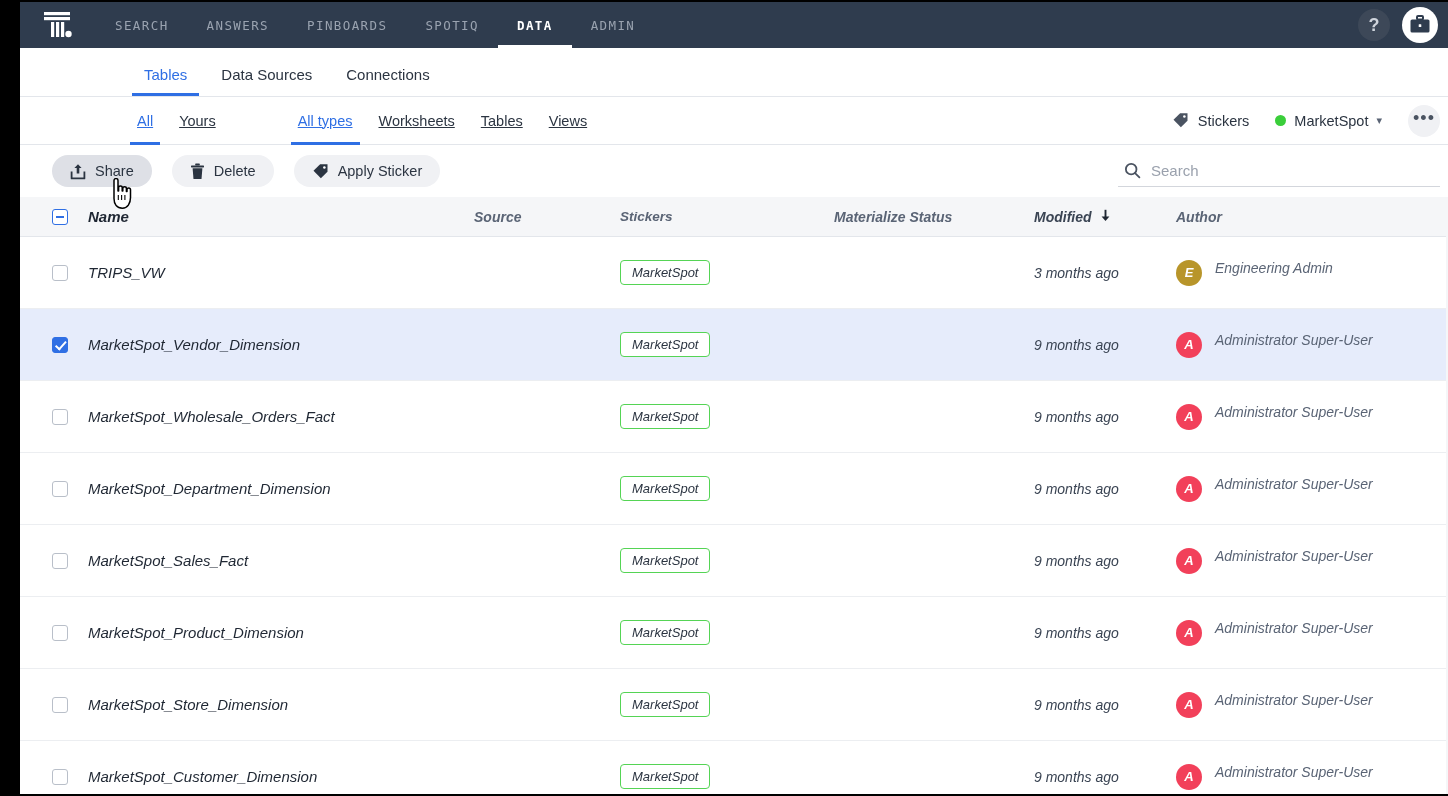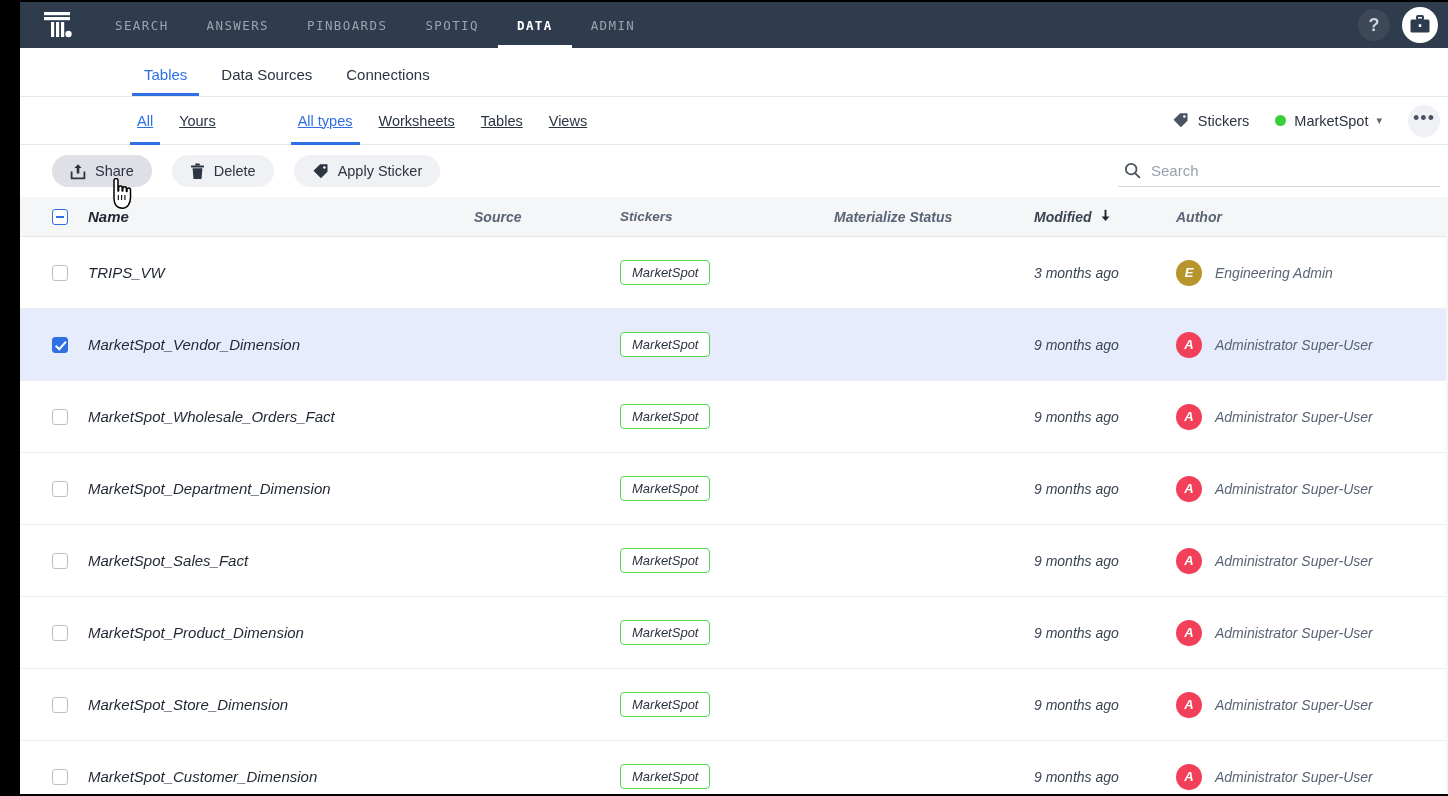--- a/index.html
+++ b/index.html
@@ -183,21 +183,21 @@
     cursor: pointer;
   }
   .row.selected { background: #e6ecfb; }
 
   .c-check { width: 36px; flex: none; display: flex; align-items: center; }
   .c-name  { width: 386px; flex: none; font-size: 15px; color: #1f2733; }
   .c-src   { width: 146px; flex: none; font-size: 14px; color: #5a6475; }
   .c-stick { width: 214px; flex: none; }
   .c-mat   { width: 200px; flex: none; font-size: 14px; color: #5a6475; }
   .c-mod   { width: 142px; flex: none; font-size: 14px; color: #3a4453; }
-  .c-auth  { flex: 1; display: flex; align-items: center; gap: 13px;
+  .c-auth  { flex: 1; display: flex; gap: 13px;
              font-size: 14px; color: #5a6475; }
 
   .cbx {
     width: 16px; height: 16px; border-radius: 3px;
     border: 1.6px solid #b9bfc9; background: #fff;
     display: inline-block; position: relative;
   }
   .cbx.checked { background: #2f6fe4; border-color: #2f6fe4; }
   .cbx.checked::after {
     content: ""; position: absolute; left: 4.5px; top: 1px;

